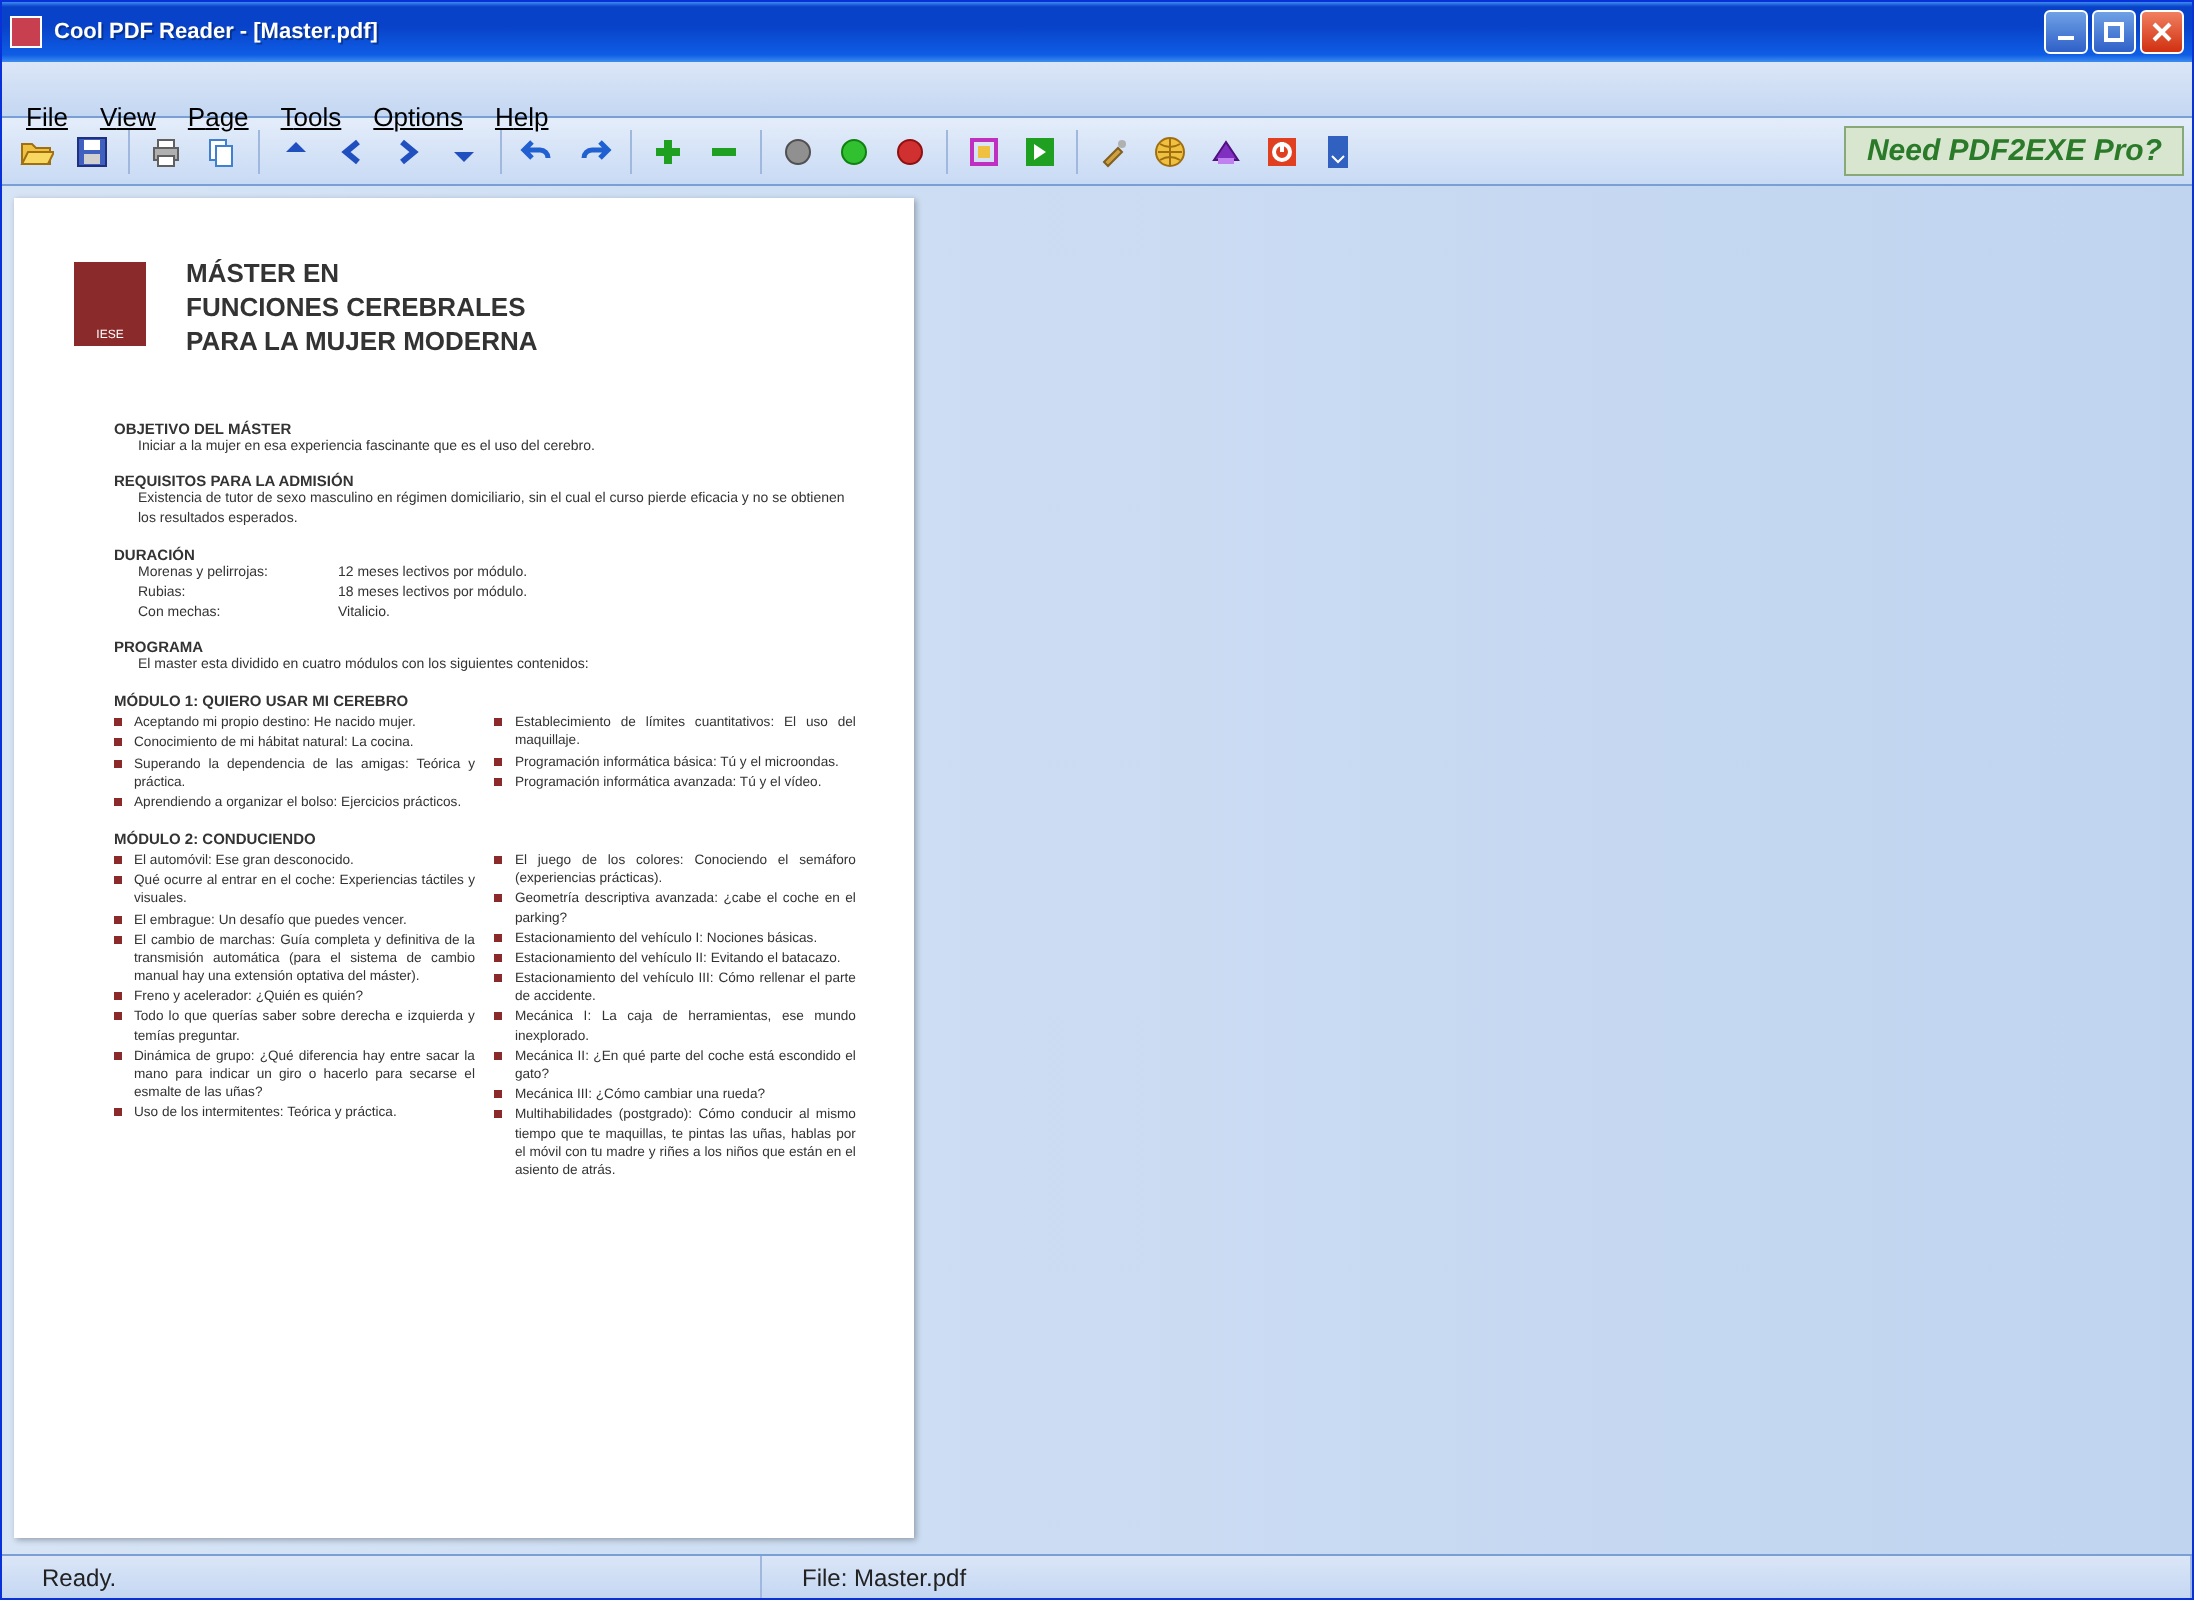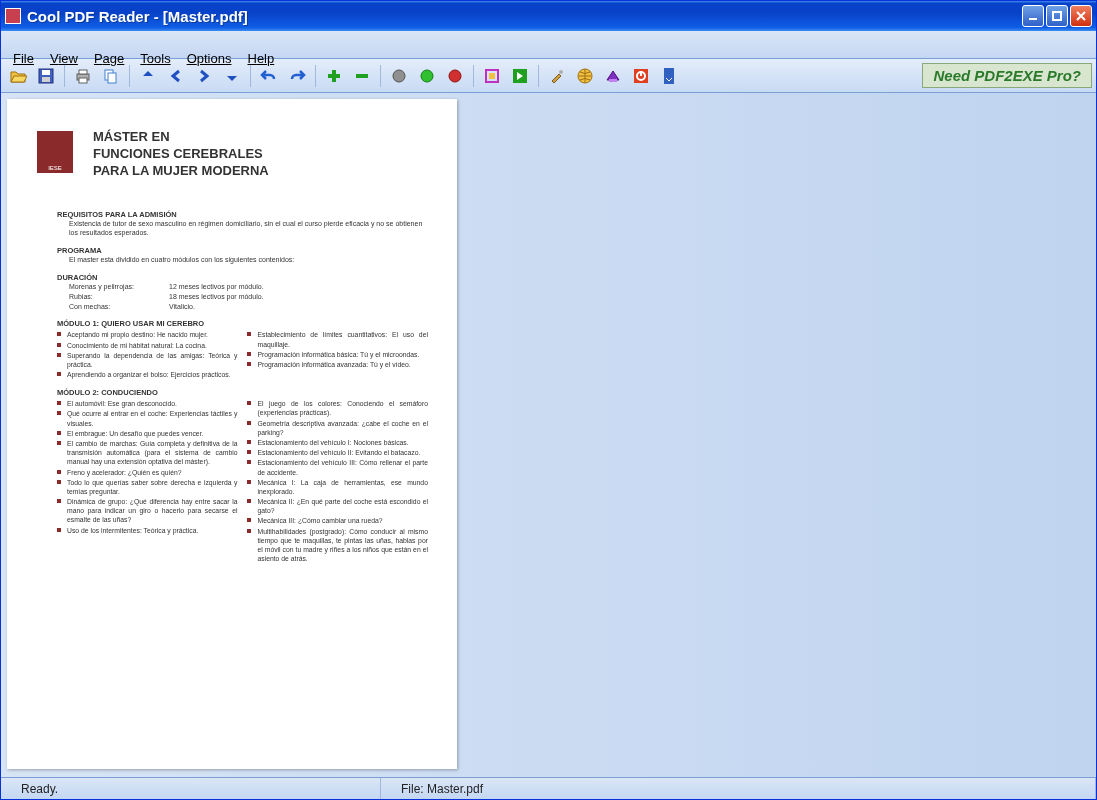--- a/index.html
+++ b/index.html
@@ -13,21 +13,21 @@
   border: 1px solid #0831d9;
 }
 .titlebar {
   height: 30px;
   background: linear-gradient(to bottom, #3c8cf0 0%, #0842c9 8%, #0842c9 40%, #0f5de5 88%, #3c8cf0 100%);
   display: flex;
   align-items: center;
   padding: 0 4px;
   color: white;
   font-weight: bold;
-  font-size: 15px;
+  font-size: 11px;
 }
 .titlebar .appicon {
   width: 16px; height: 16px;
   background: #c84050;
   border: 1px solid #fff;
   margin-right: 6px;
 }
 .titlebar .title { flex: 1; text-shadow: 1px 1px 0 rgba(0,0,0,.3); }
 .winbtns { display: flex; gap: 2px; }
 .winbtn {
@@ -339,43 +339,47 @@
 <div class="workspace">
   <div class="page">
     <div class="logo"></div>
     <h1>
       <span>MÁSTER EN</span><br>
       <span>FUNCIONES CEREBRALES</span><br>
       <span>PARA LA MUJER MODERNA</span>
     </h1>
     <div class="body">
       <div class="sec">
+        <div class="st">OBJETIVO DEL MÁSTER</div>
+        <div class="tx">Iniciar a la mujer en esa experiencia fascinante que es el uso del cerebro.</div>
+      </div>
+      <div class="sec">
         <div class="st">REQUISITOS PARA LA ADMISIÓN</div>
         <div class="tx">Existencia de tutor de sexo masculino en régimen domiciliario, sin el cual el curso pierde eficacia y no se obtienen los resultados esperados.</div>
-      </div>
-      <div class="sec">
-        <div class="st">PROGRAMA</div>
-        <div class="tx">El master esta dividido en cuatro módulos con los siguientes contenidos:</div>
       </div>
       <div class="sec">
         <div class="st">DURACIÓN</div>
         <div class="tx">
           <div class="dur">
               <div class="durl">Morenas y pelirrojas:</div>
               <div>12 meses lectivos por módulo.</div>
             </div>
           <div class="dur">
               <div class="durl">Rubias:</div>
               <div>18 meses lectivos por módulo.</div>
             </div>
           <div class="dur">
               <div class="durl">Con mechas:</div>
               <div>Vitalicio.</div>
             </div>
         </div>
+      </div>
+      <div class="sec">
+        <div class="st">PROGRAMA</div>
+        <div class="tx">El master esta dividido en cuatro módulos con los siguientes contenidos:</div>
       </div>
       <div class="sec">
         <div class="st">MÓDULO 1: QUIERO USAR MI CEREBRO</div>
         <div class="cols">
           <ul class="col">
               <li>Aceptando mi propio destino: He nacido mujer.</li>
               <li>Conocimiento de mi hábitat natural: La cocina.</li>
               <li>Superando la dependencia de las amigas: Teórica y práctica.</li>
               <li>Aprendiendo a organizar el bolso: Ejercicios prácticos.</li>
             </ul>

